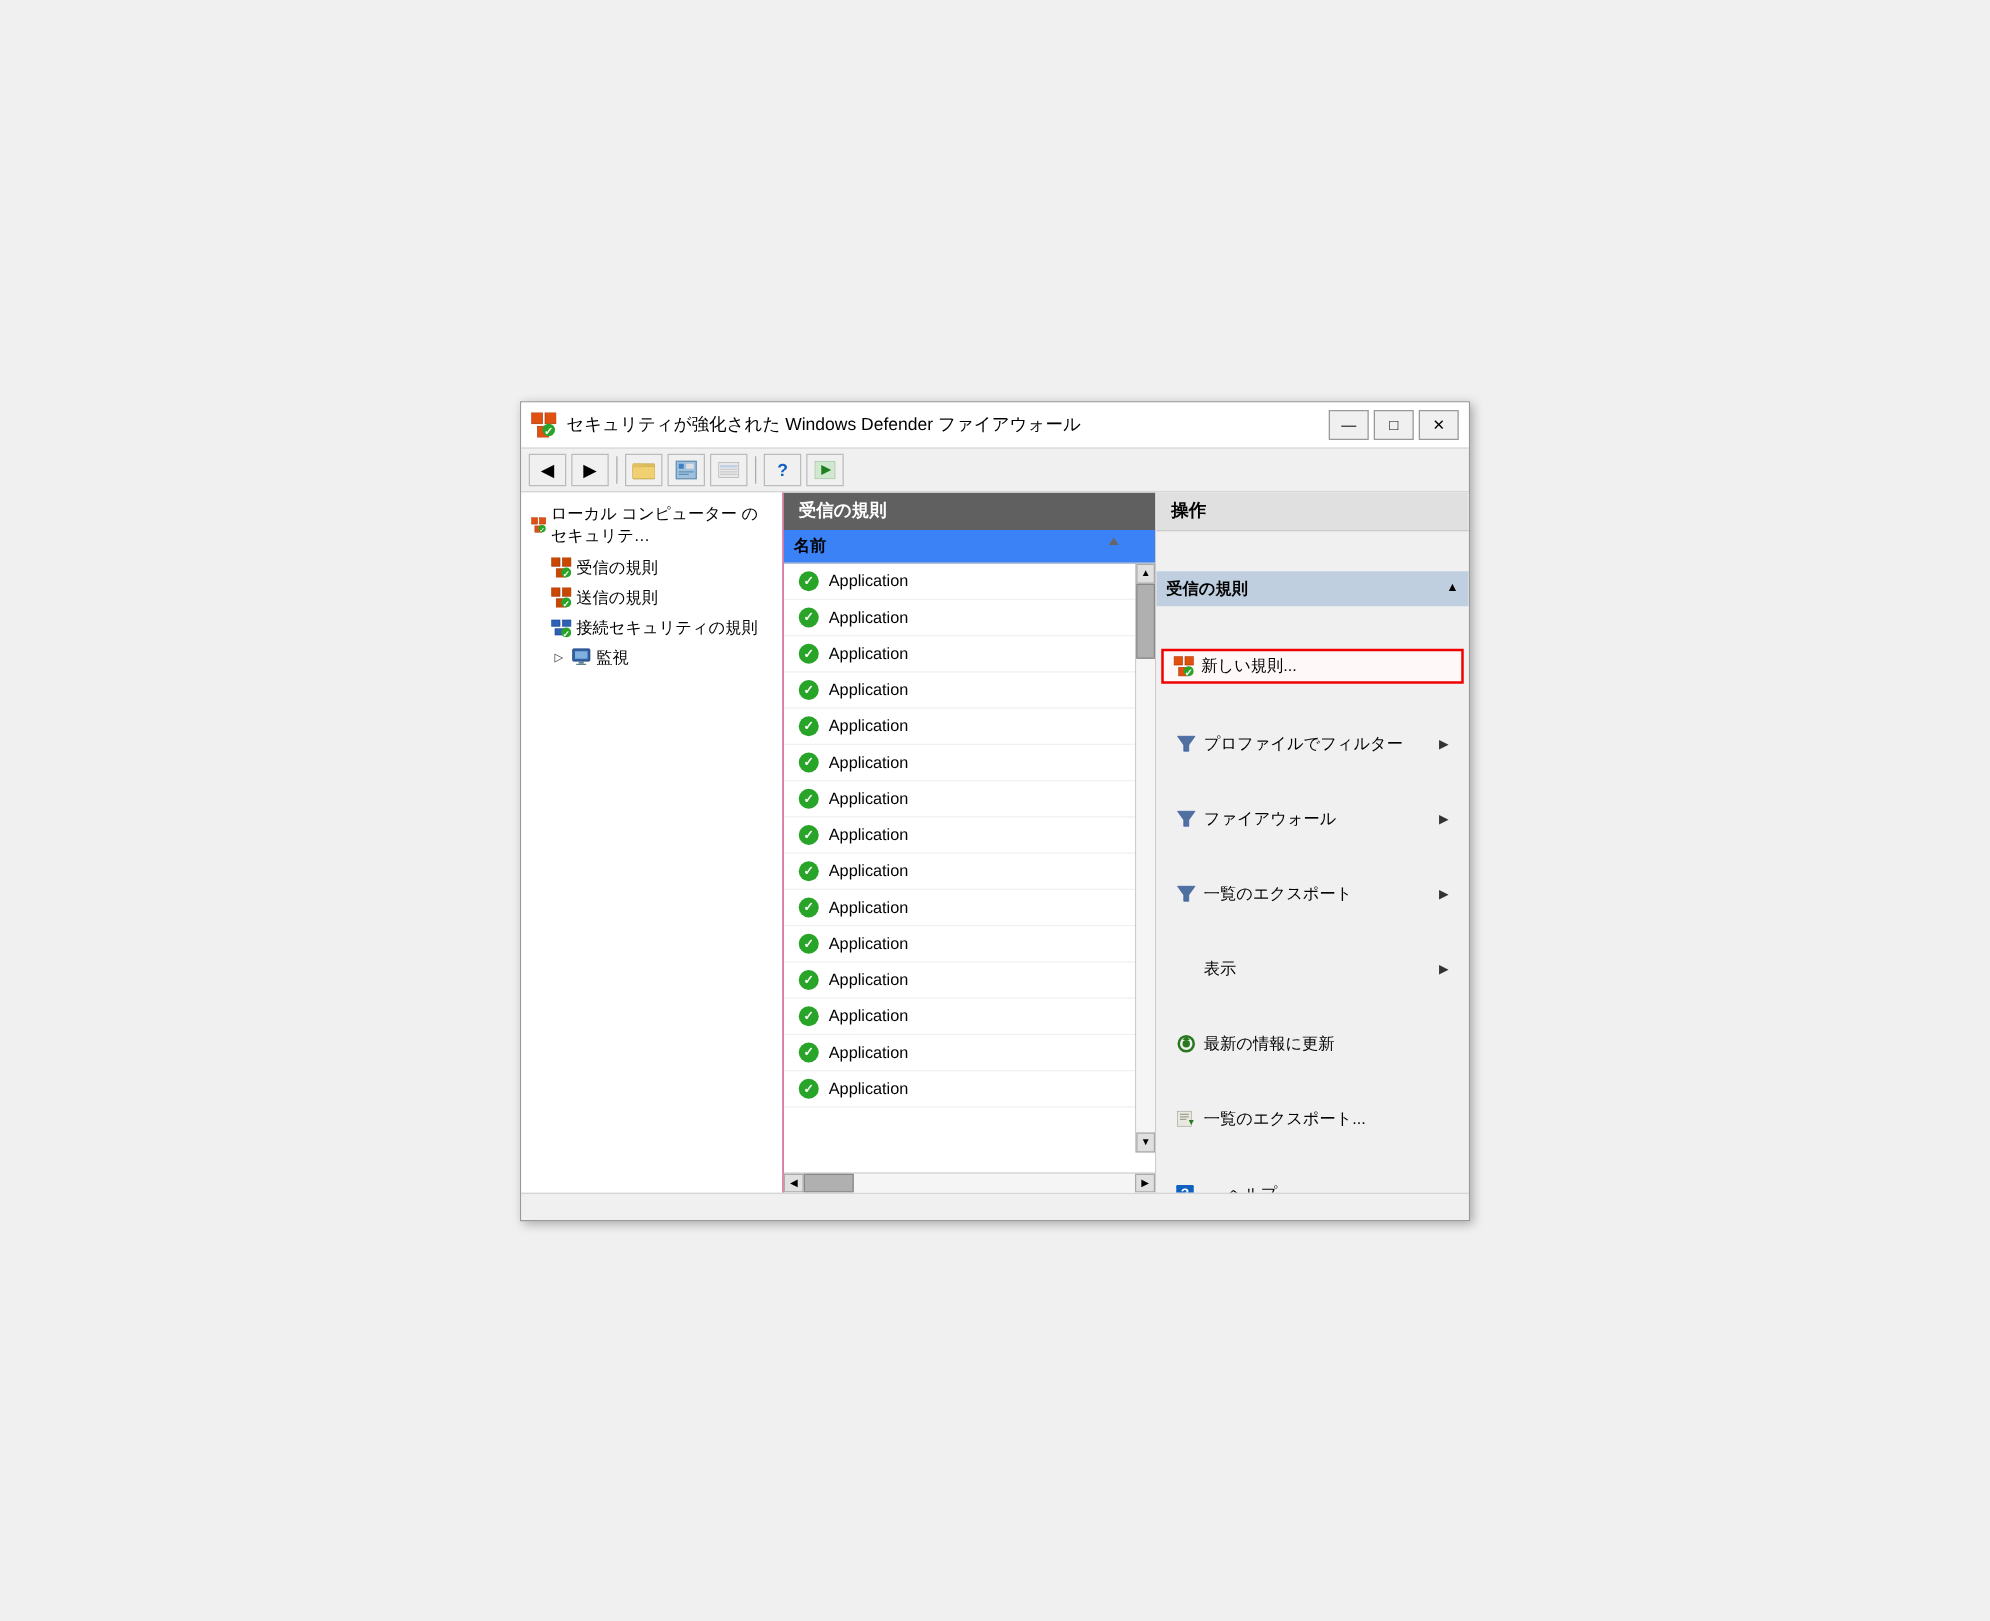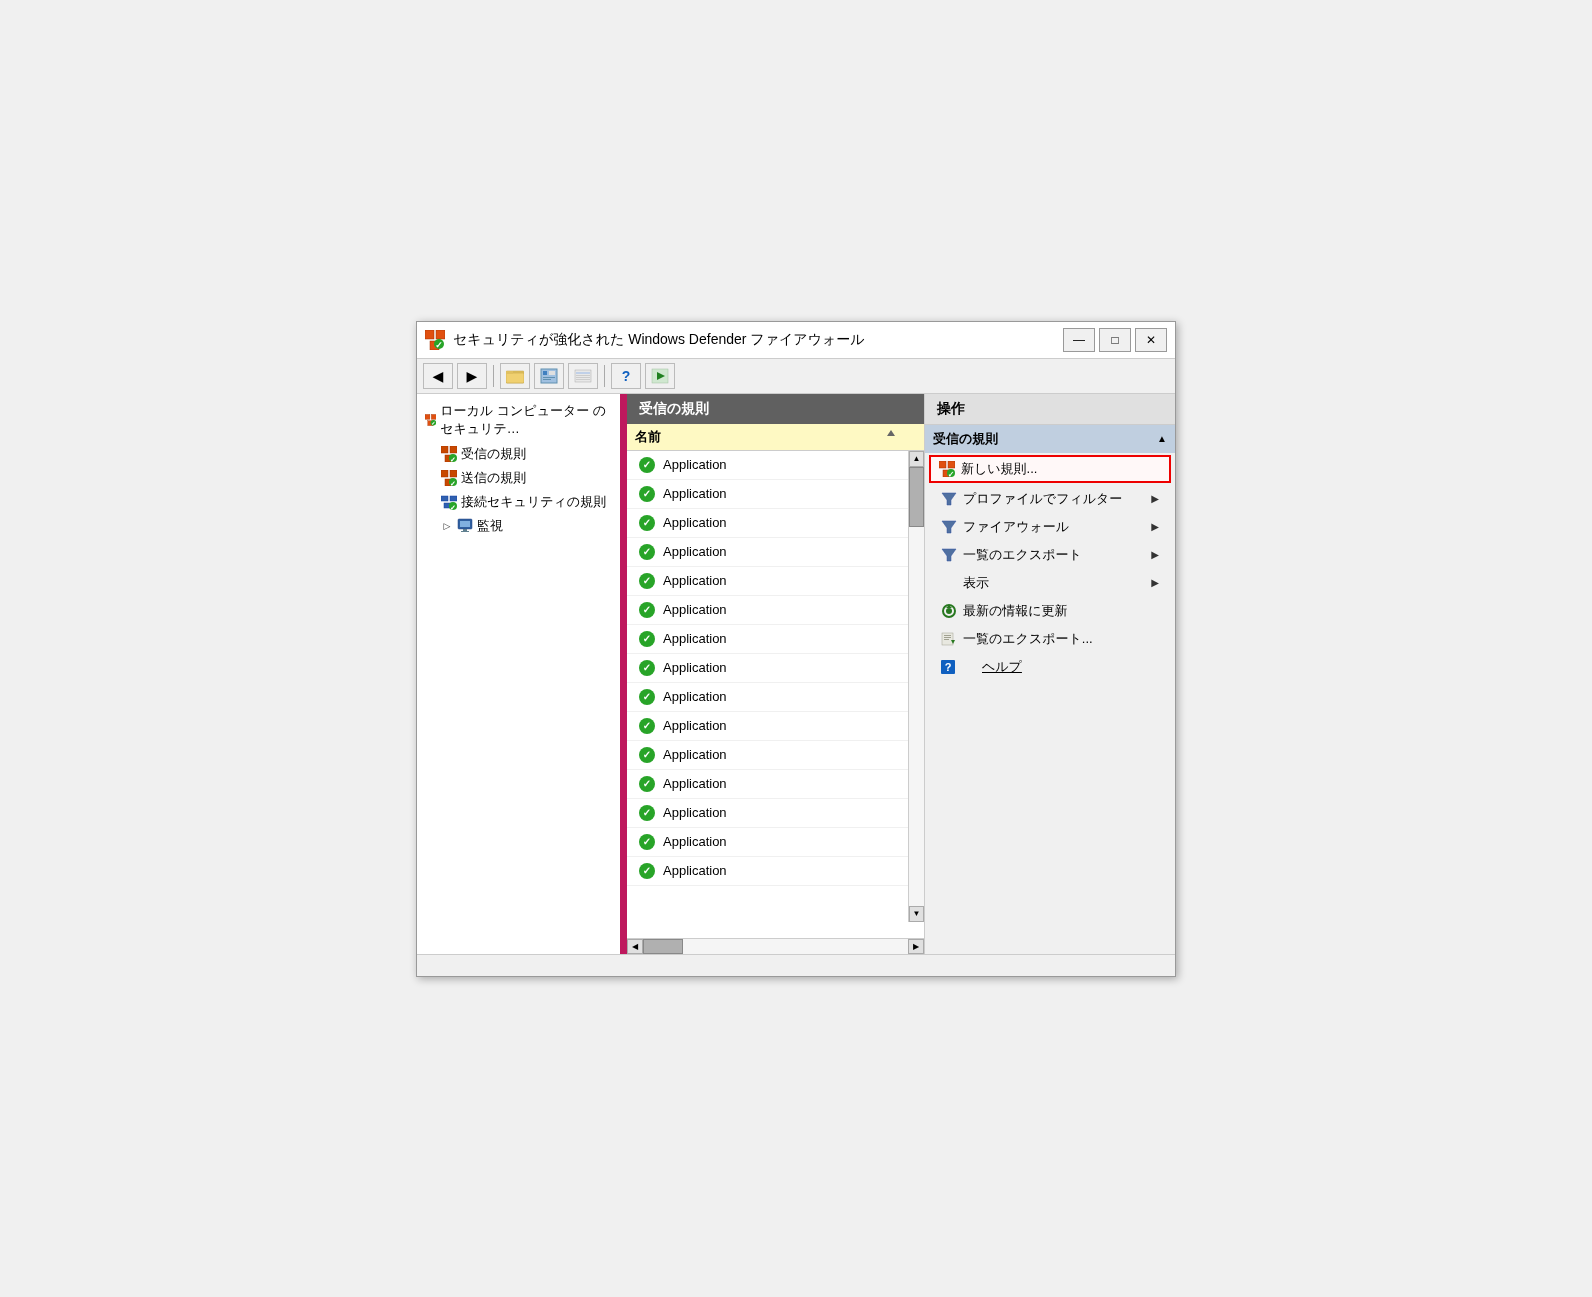--- a/index.html
+++ b/index.html
@@ -87,21 +87,21 @@
       background: #aaa;
       margin: 0 2px;
     }
     .main-content {
       display: flex;
       height: 560px;
     }
     .sidebar {
       width: 210px;
       background: #fff;
-      border-right: 7px solid #be185d;
+      border-right: 1px solid #be185d;
       overflow-y: auto;
       padding: 4px 0;
     }
     .sidebar-root {
       display: flex;
       align-items: center;
       gap: 4px;
       padding: 4px 8px;
       cursor: pointer;
     }
@@ -133,21 +133,21 @@
       overflow: hidden;
     }
     .panel-header {
       background: #606060;
       color: #fff;
       padding: 6px 12px;
       font-size: 14px;
       font-weight: bold;
     }
     .panel-subheader {
-      background: #fef9c3;
+      background: #3b82f6;
       display: flex;
       align-items: flex-start;
       padding: 4px 8px;
       border-bottom: 1px solid #ccc;
       gap: 4px;
       font-size: 13px;
       font-weight: bold;
     }
     .list-area {
       flex: 1;
@@ -217,20 +217,21 @@
       flex: 1;
       height: 100%;
       background: #f5f5f5;
     }
     .right-panel {
       width: 250px;
       background: #f0f0f0;
       display: flex;
       flex-direction: column;
       overflow: hidden;
+      gap: 32px;
     }
     .right-panel-header {
       background: #e0e0e0;
       padding: 6px 12px;
       font-size: 14px;
       font-weight: bold;
       border-bottom: 1px solid #ccc;
     }
     .right-section-header {
       background: #c0cfe0;

